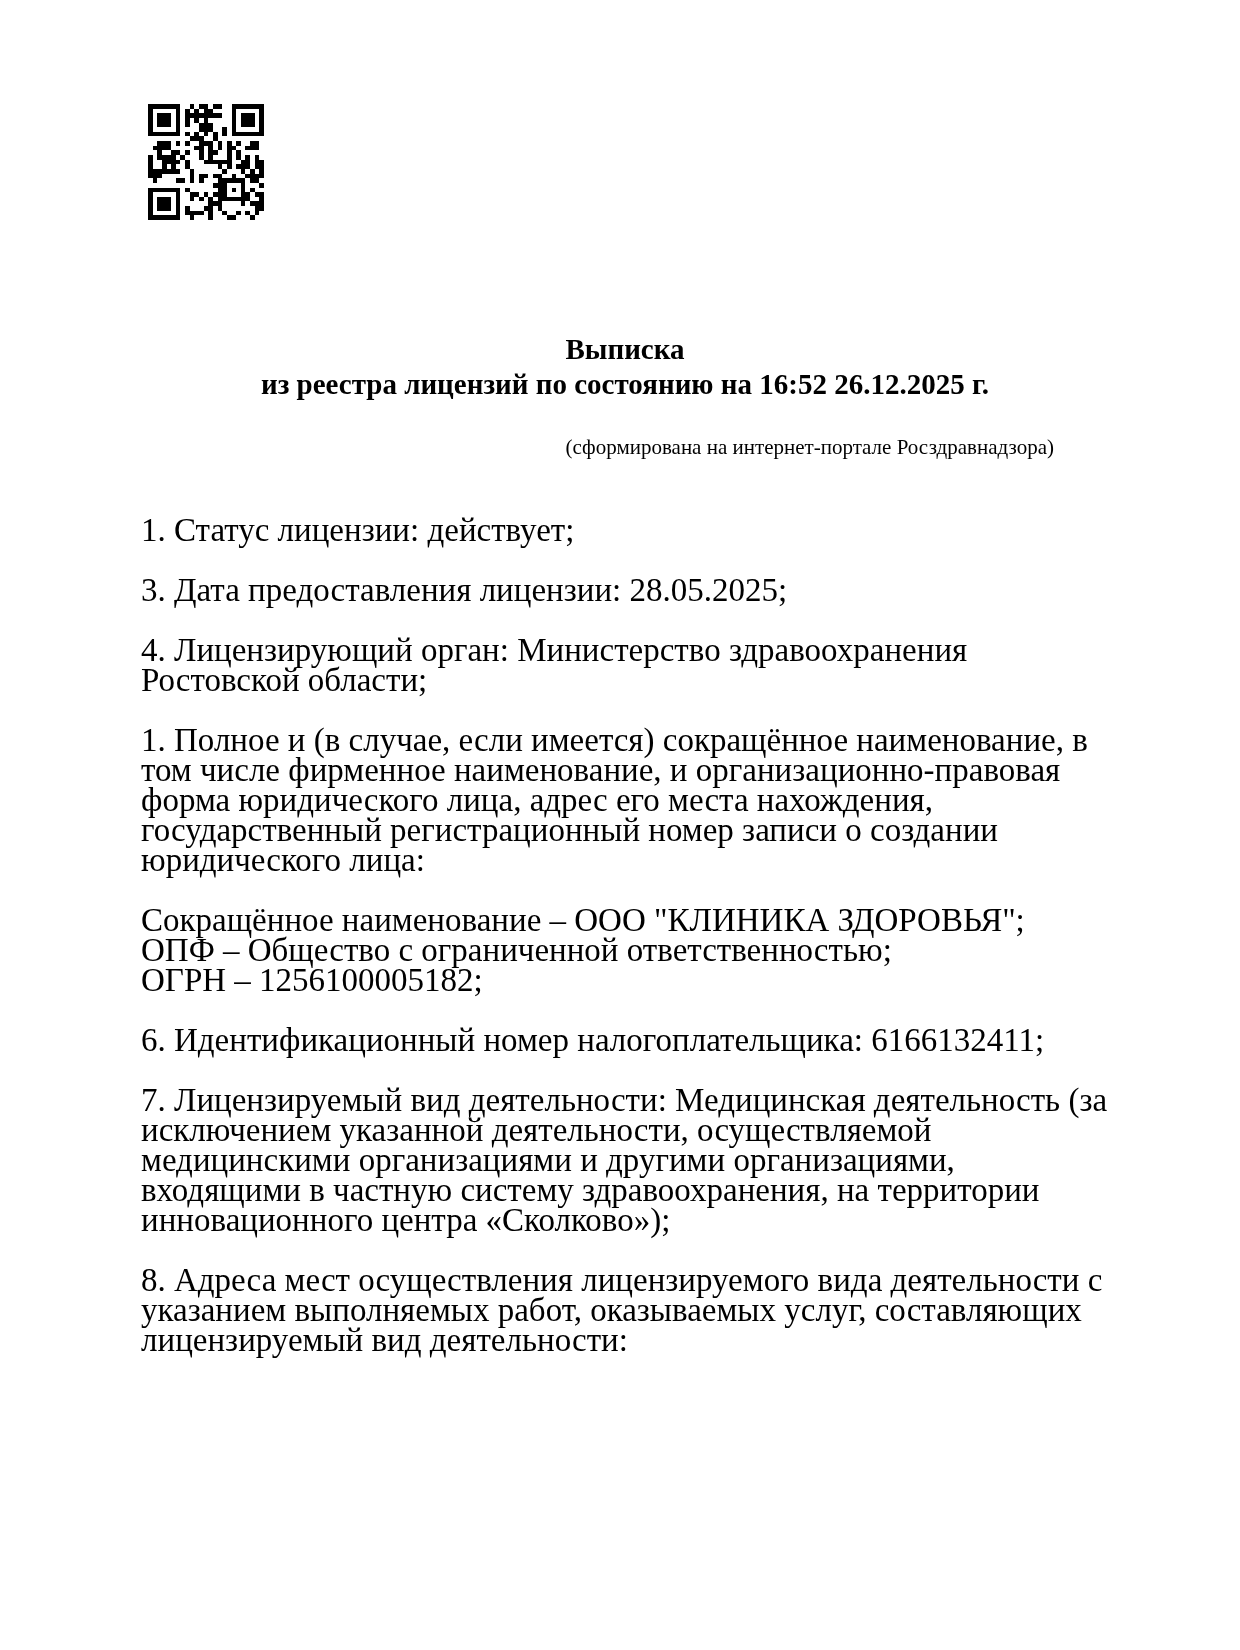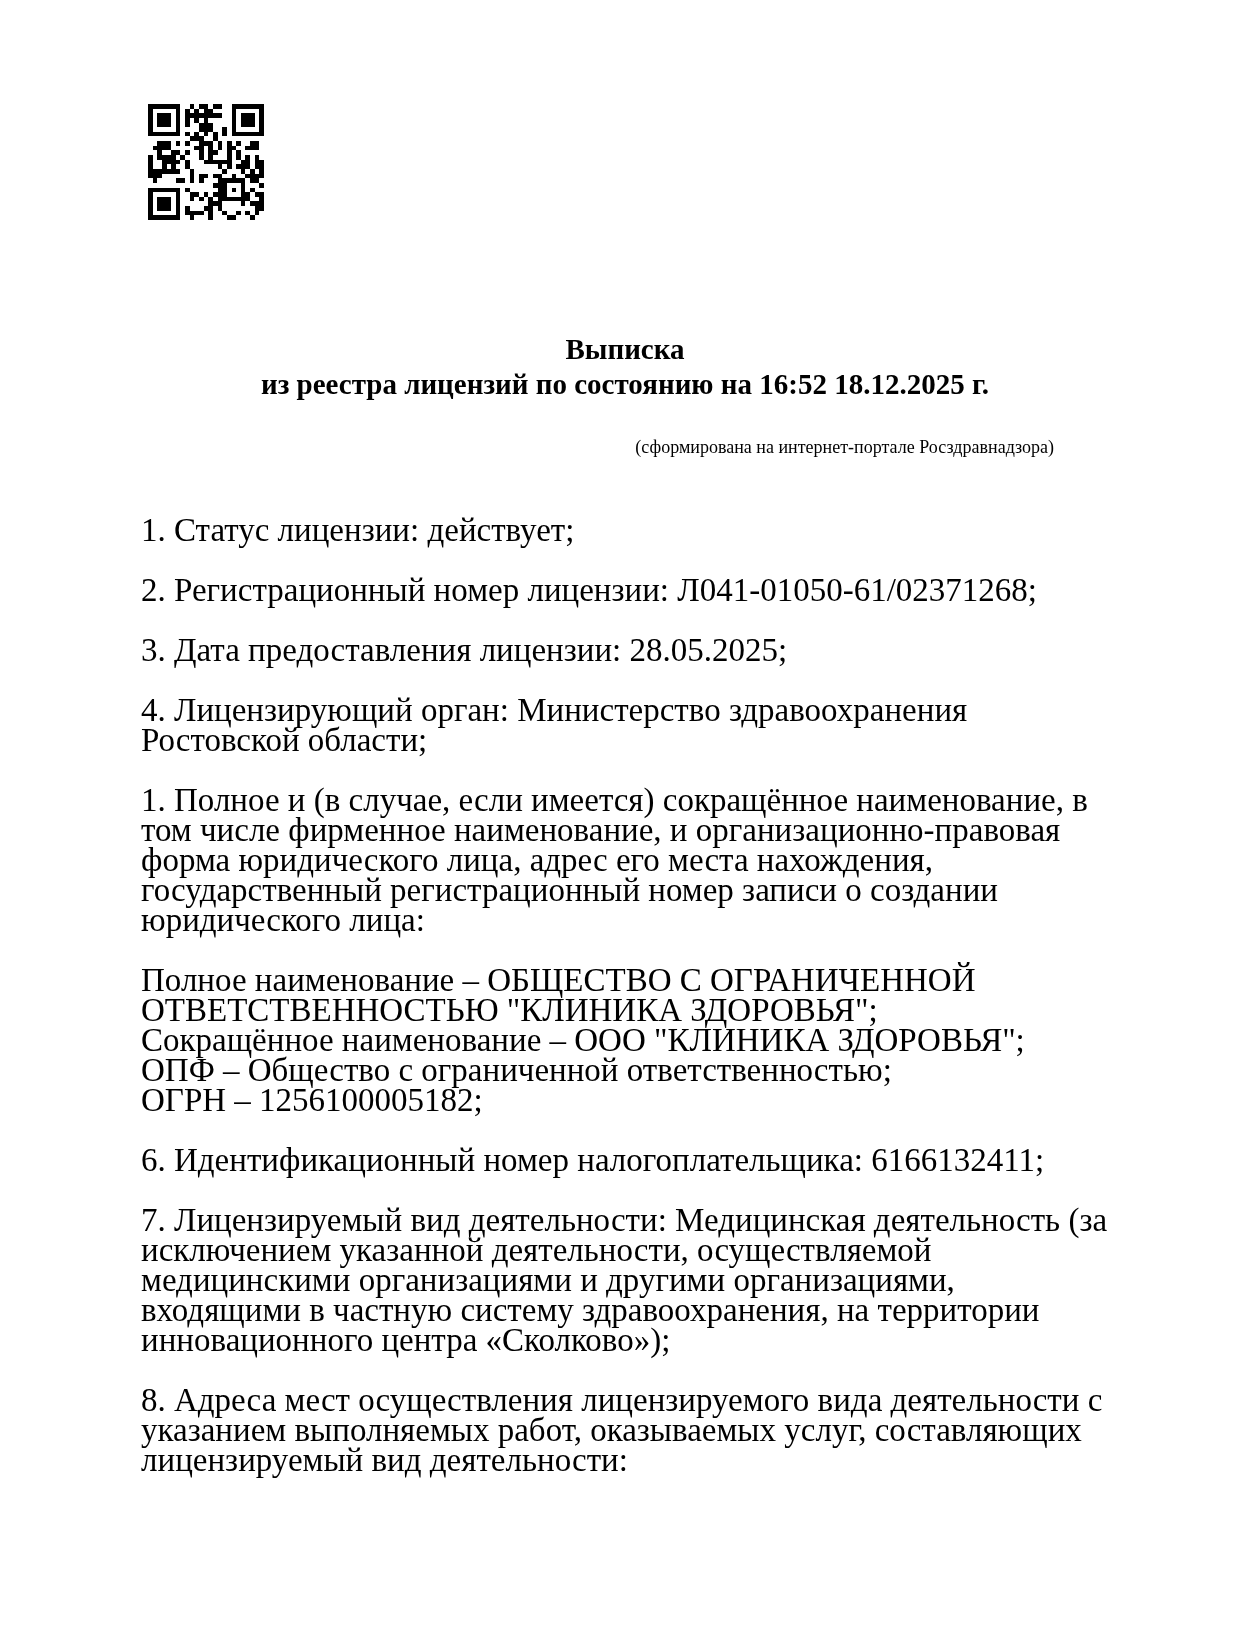--- a/index.html
+++ b/index.html
@@ -31,21 +31,21 @@
     text-align: center;
     font-weight: bold;
     font-size: 29px;
     line-height: 35px;
     white-space: nowrap;
   }
   .doc-subtitle {
     position: absolute;
     right: 58px;
     top: 435px;
-    font-size: 18px;
+    font-size: 21px;
     line-height: 25px;
     text-align: left;
     white-space: nowrap;
   }
   .doc-body {
     position: absolute;
     left: 141px;
     top: 515px;
     width: 968px;
     font-size: 33px;
@@ -373,34 +373,32 @@
       <rect x="6" y="24" width="1" height="1" fill="#000000"></rect>
       <rect x="9" y="24" width="1" height="1" fill="#000000"></rect>
       <rect x="13" y="24" width="1" height="1" fill="#000000"></rect>
       <rect x="17" y="24" width="1" height="1" fill="#000000"></rect>
       <rect x="18" y="24" width="1" height="1" fill="#000000"></rect>
       <rect x="22" y="24" width="1" height="1" fill="#000000"></rect>
     </svg>
 
   <div class="doc-title">
     <div>Выписка</div>
-    <div>из реестра лицензий по состоянию на 16:52 18.12.2025 г.</div>
+    <div>из реестра лицензий по состоянию на 16:52 26.12.2025 г.</div>
   </div>
 
   <div class="doc-subtitle">(сформирована на интернет-портале Росздравнадзора)</div>
 
   <div class="doc-body">
     <p>1. Статус лицензии: действует;</p>
-    <p>2. Регистрационный номер лицензии: Л041-01050-61/02371268;</p>
     <p>3. Дата предоставления лицензии: 28.05.2025;</p>
     <p>4. Лицензирующий орган: Министерство здравоохранения Ростовской области;</p>
     <p>1. Полное и (в случае, если имеется) сокращённое наименование, в том числе фирменное наименование, и организационно-правовая форма юридического лица, адрес его места нахождения, государственный регистрационный номер записи о создании юридического лица:</p>
 
     <div class="group">
-      <p>Полное наименование – ОБЩЕСТВО С ОГРАНИЧЕННОЙ ОТВЕТСТВЕННОСТЬЮ "КЛИНИКА ЗДОРОВЬЯ";</p>
       <p>Сокращённое наименование – ООО "КЛИНИКА ЗДОРОВЬЯ";</p>
       <p>ОПФ – Общество с ограниченной ответственностью;</p>
       <p>ОГРН – 1256100005182;</p>
     </div>
 
     <p>6. Идентификационный номер налогоплательщика: 6166132411;</p>
     <p>7. Лицензируемый вид деятельности: Медицинская деятельность (за исключением указанной деятельности, осуществляемой медицинскими организациями и другими организациями, входящими в частную систему здравоохранения, на территории инновационного центра «Сколково»);</p>
     <p>8. Адреса мест осуществления лицензируемого вида деятельности с указанием выполняемых работ, оказываемых услуг, составляющих лицензируемый вид деятельности:</p>
   </div>
 

